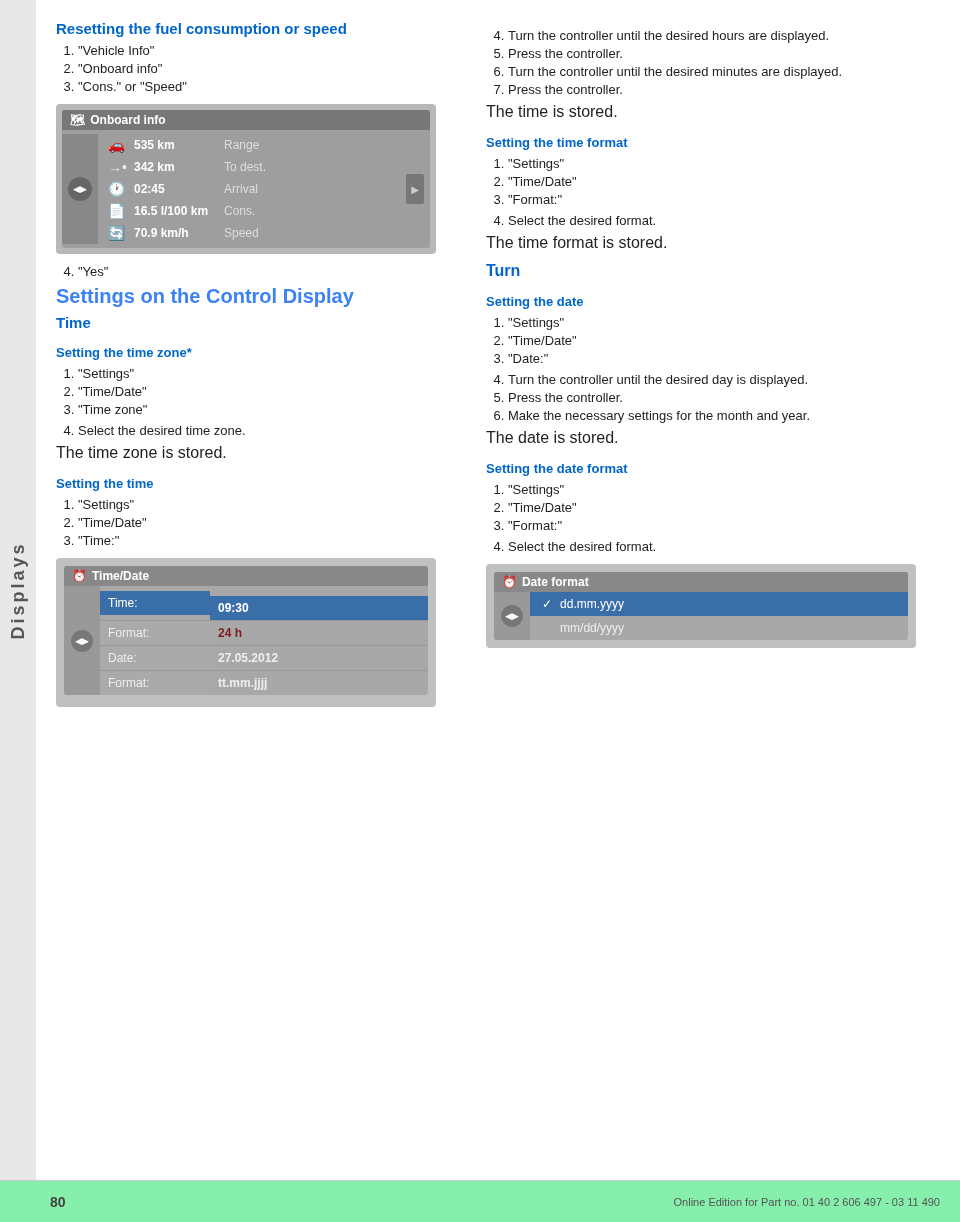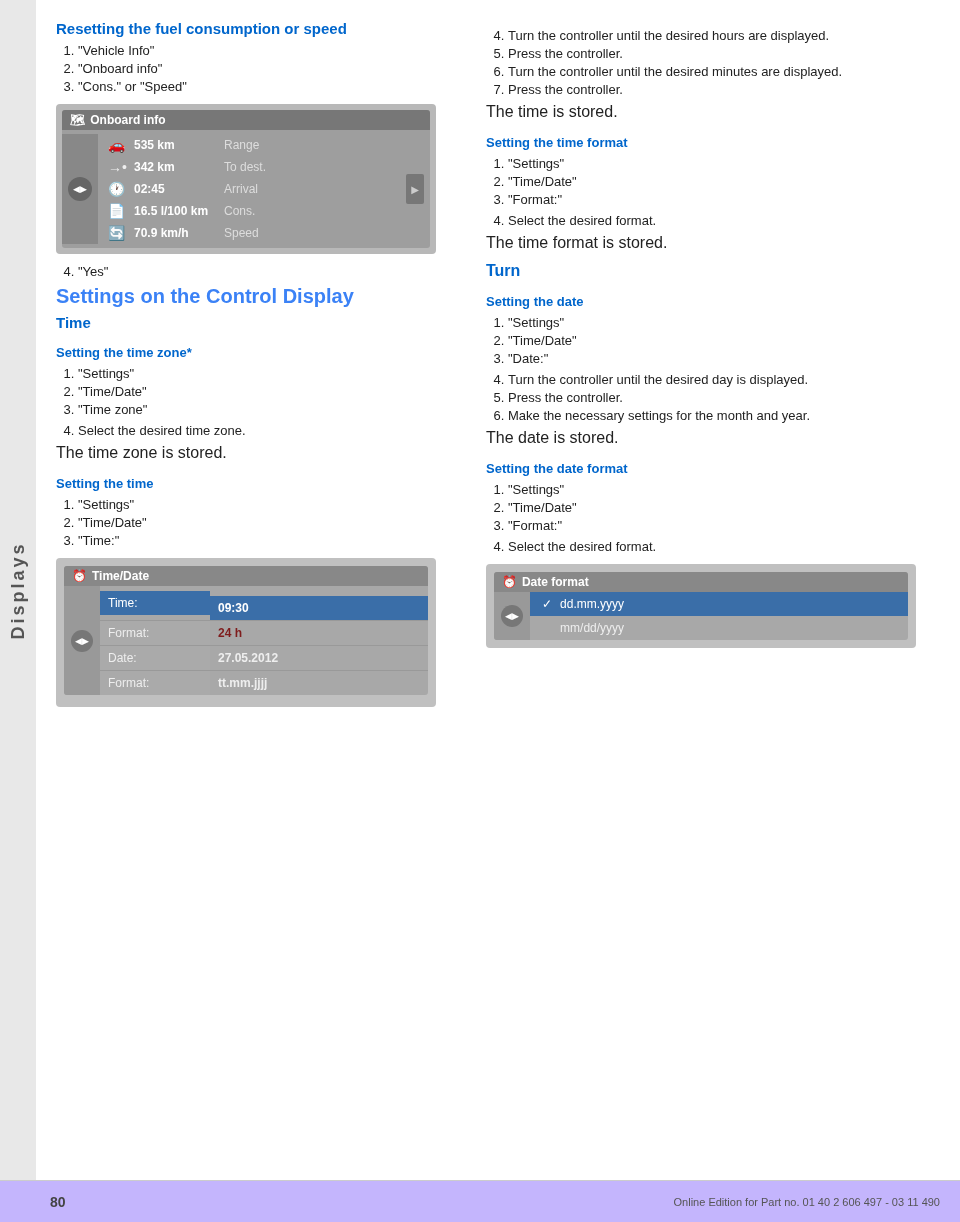--- a/index.html
+++ b/index.html
@@ -188,21 +188,21 @@
       font-size: 12px;
     }
 
     
     .footer {
       position: absolute;
       bottom: 0;
       left: 0;
       right: 0;
       height: 42px;
-      background: #c4b5fd;
+      background: #86efac;
       border-top: 1px solid #ccc;
       display: flex;
       align-items: center;
       justify-content: space-between;
       padding: 0 20px 0 50px;
       font-size: 12px;
       color: #444;
     }
     .footer-page {
       font-size: 14px;

